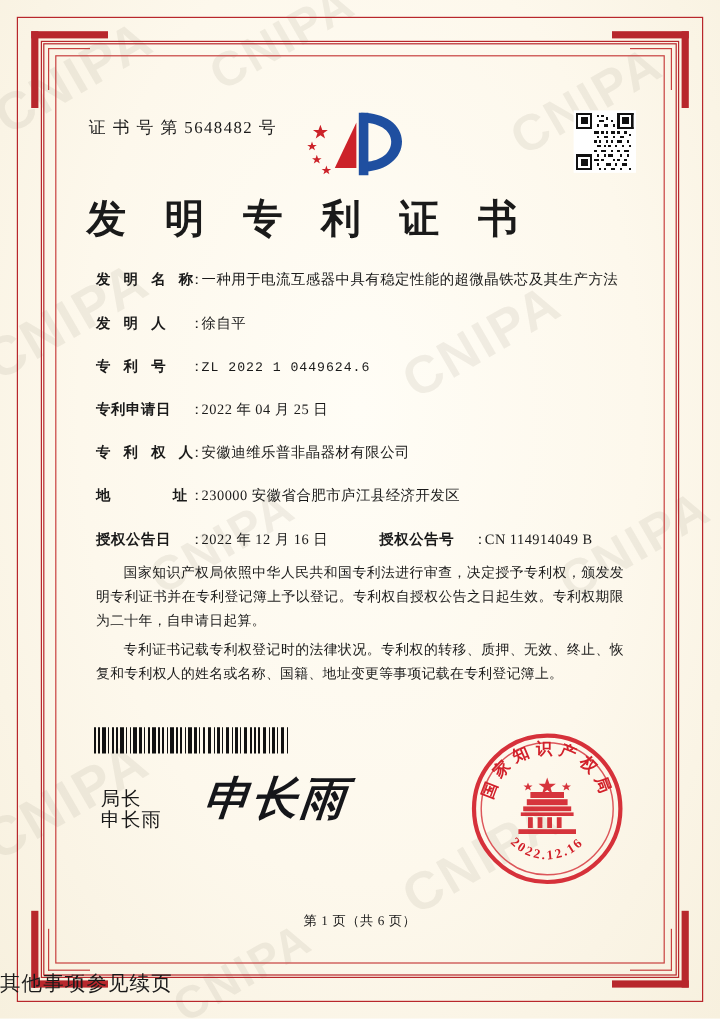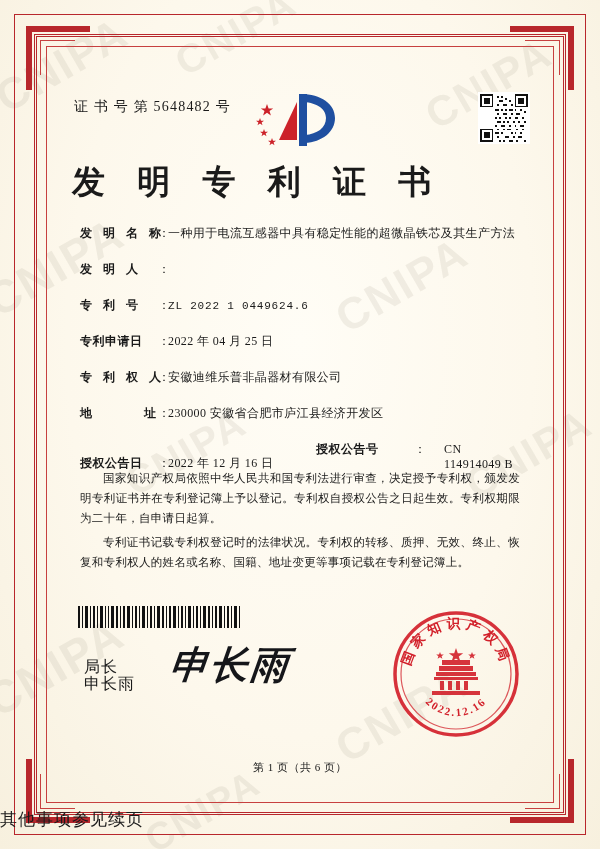--- a/index.html
+++ b/index.html
@@ -184,21 +184,21 @@
   }
 
   .split-row {
     display: flex;
     align-items: flex-end;
     margin-bottom: 19px;
     font-size: 12px;
     color: #1a1a1a;
   }
   .split-left { display: flex; align-items: baseline; width: 236px; flex: 0 0 236px; }
-  .split-right { display: flex; align-items: baseline; gap: 20px; }
+  .split-right { display: flex; align-items: baseline; }
 
   
   .para {
     position: absolute;
     left: 20px;
     right: 20px;
     font-size: 11.5px;
     line-height: 20px;
     color: #1a1a1a;
     text-align: justify;
@@ -405,20 +405,21 @@
 
       <div class="field-row">
         <span class="field-label">发 明 名 称</span>
         <span class="field-colon">：</span>
         <span class="field-value">一种用于电流互感器中具有稳定性能的超微晶铁芯及其生产方法</span>
       </div>
 
       <div class="field-row">
         <span class="field-label">发 明 人</span>
         <span class="field-colon">：</span>
+        <span class="field-value">徐自平</span>
       </div>
 
       <div class="field-row">
         <span class="field-label">专 利 号</span>
         <span class="field-colon">：</span>
         <span class="field-value mono">ZL 2022 1 0449624.6</span>
       </div>
 
       <div class="field-row">
         <span class="field-label wide">专利申请日</span>

